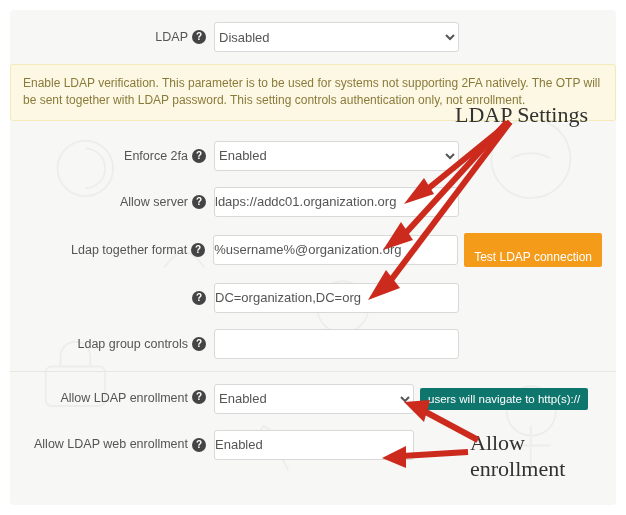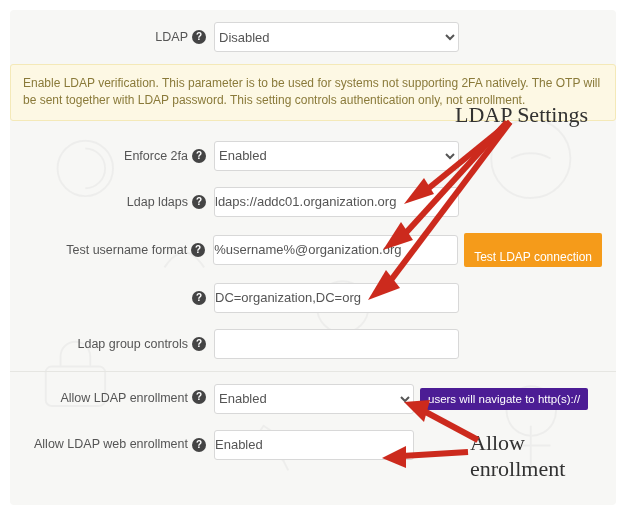--- a/index.html
+++ b/index.html
@@ -94,21 +94,21 @@
     background:#f59b1a;
     color:#fff;
     border:none;
     height:18px;
     padding:17px 10px;
     font-size:12px;
     border-radius:2px;
     white-space:nowrap;
   }
   .badge-blue {
-    background:#4c1d95;
+    background:#0f766e;
     color:#fff;
     font-size:11.5px;
     padding:5px 8px;
     border-radius:2px;
     white-space:nowrap;
   }
   
   .overlay {
     position:absolute;
     inset:0;
@@ -169,31 +169,31 @@
       <span>Enforce 2fa</span>
       <span class="help">?</span>
     </div>
     <div class="ctrl">
       <select id="sel-enforce"><option>Enabled</option><option>Disabled</option></select>
     </div>
   </div>
 
   <div class="row">
     <div class="lbl">
-      <span>Ldap ldaps</span>
+      <span>Allow server</span>
       <span class="help">?</span>
     </div>
     <div class="ctrl">
       <input type="text" value="ldaps://addc01.organization.org" style="">
     </div>
   </div>
 
   <div class="row">
     <div class="lbl">
-      <span>Test username format</span>
+      <span>Ldap together format</span>
       <span class="help">?</span>
     </div>
     <div class="ctrl">
       <input type="text" value="%username%@organization.org" style="">
       <button class="btn-orange">Test LDAP connection</button>
     </div>
   </div>
 
   <div class="row">
     <div class="lbl">

